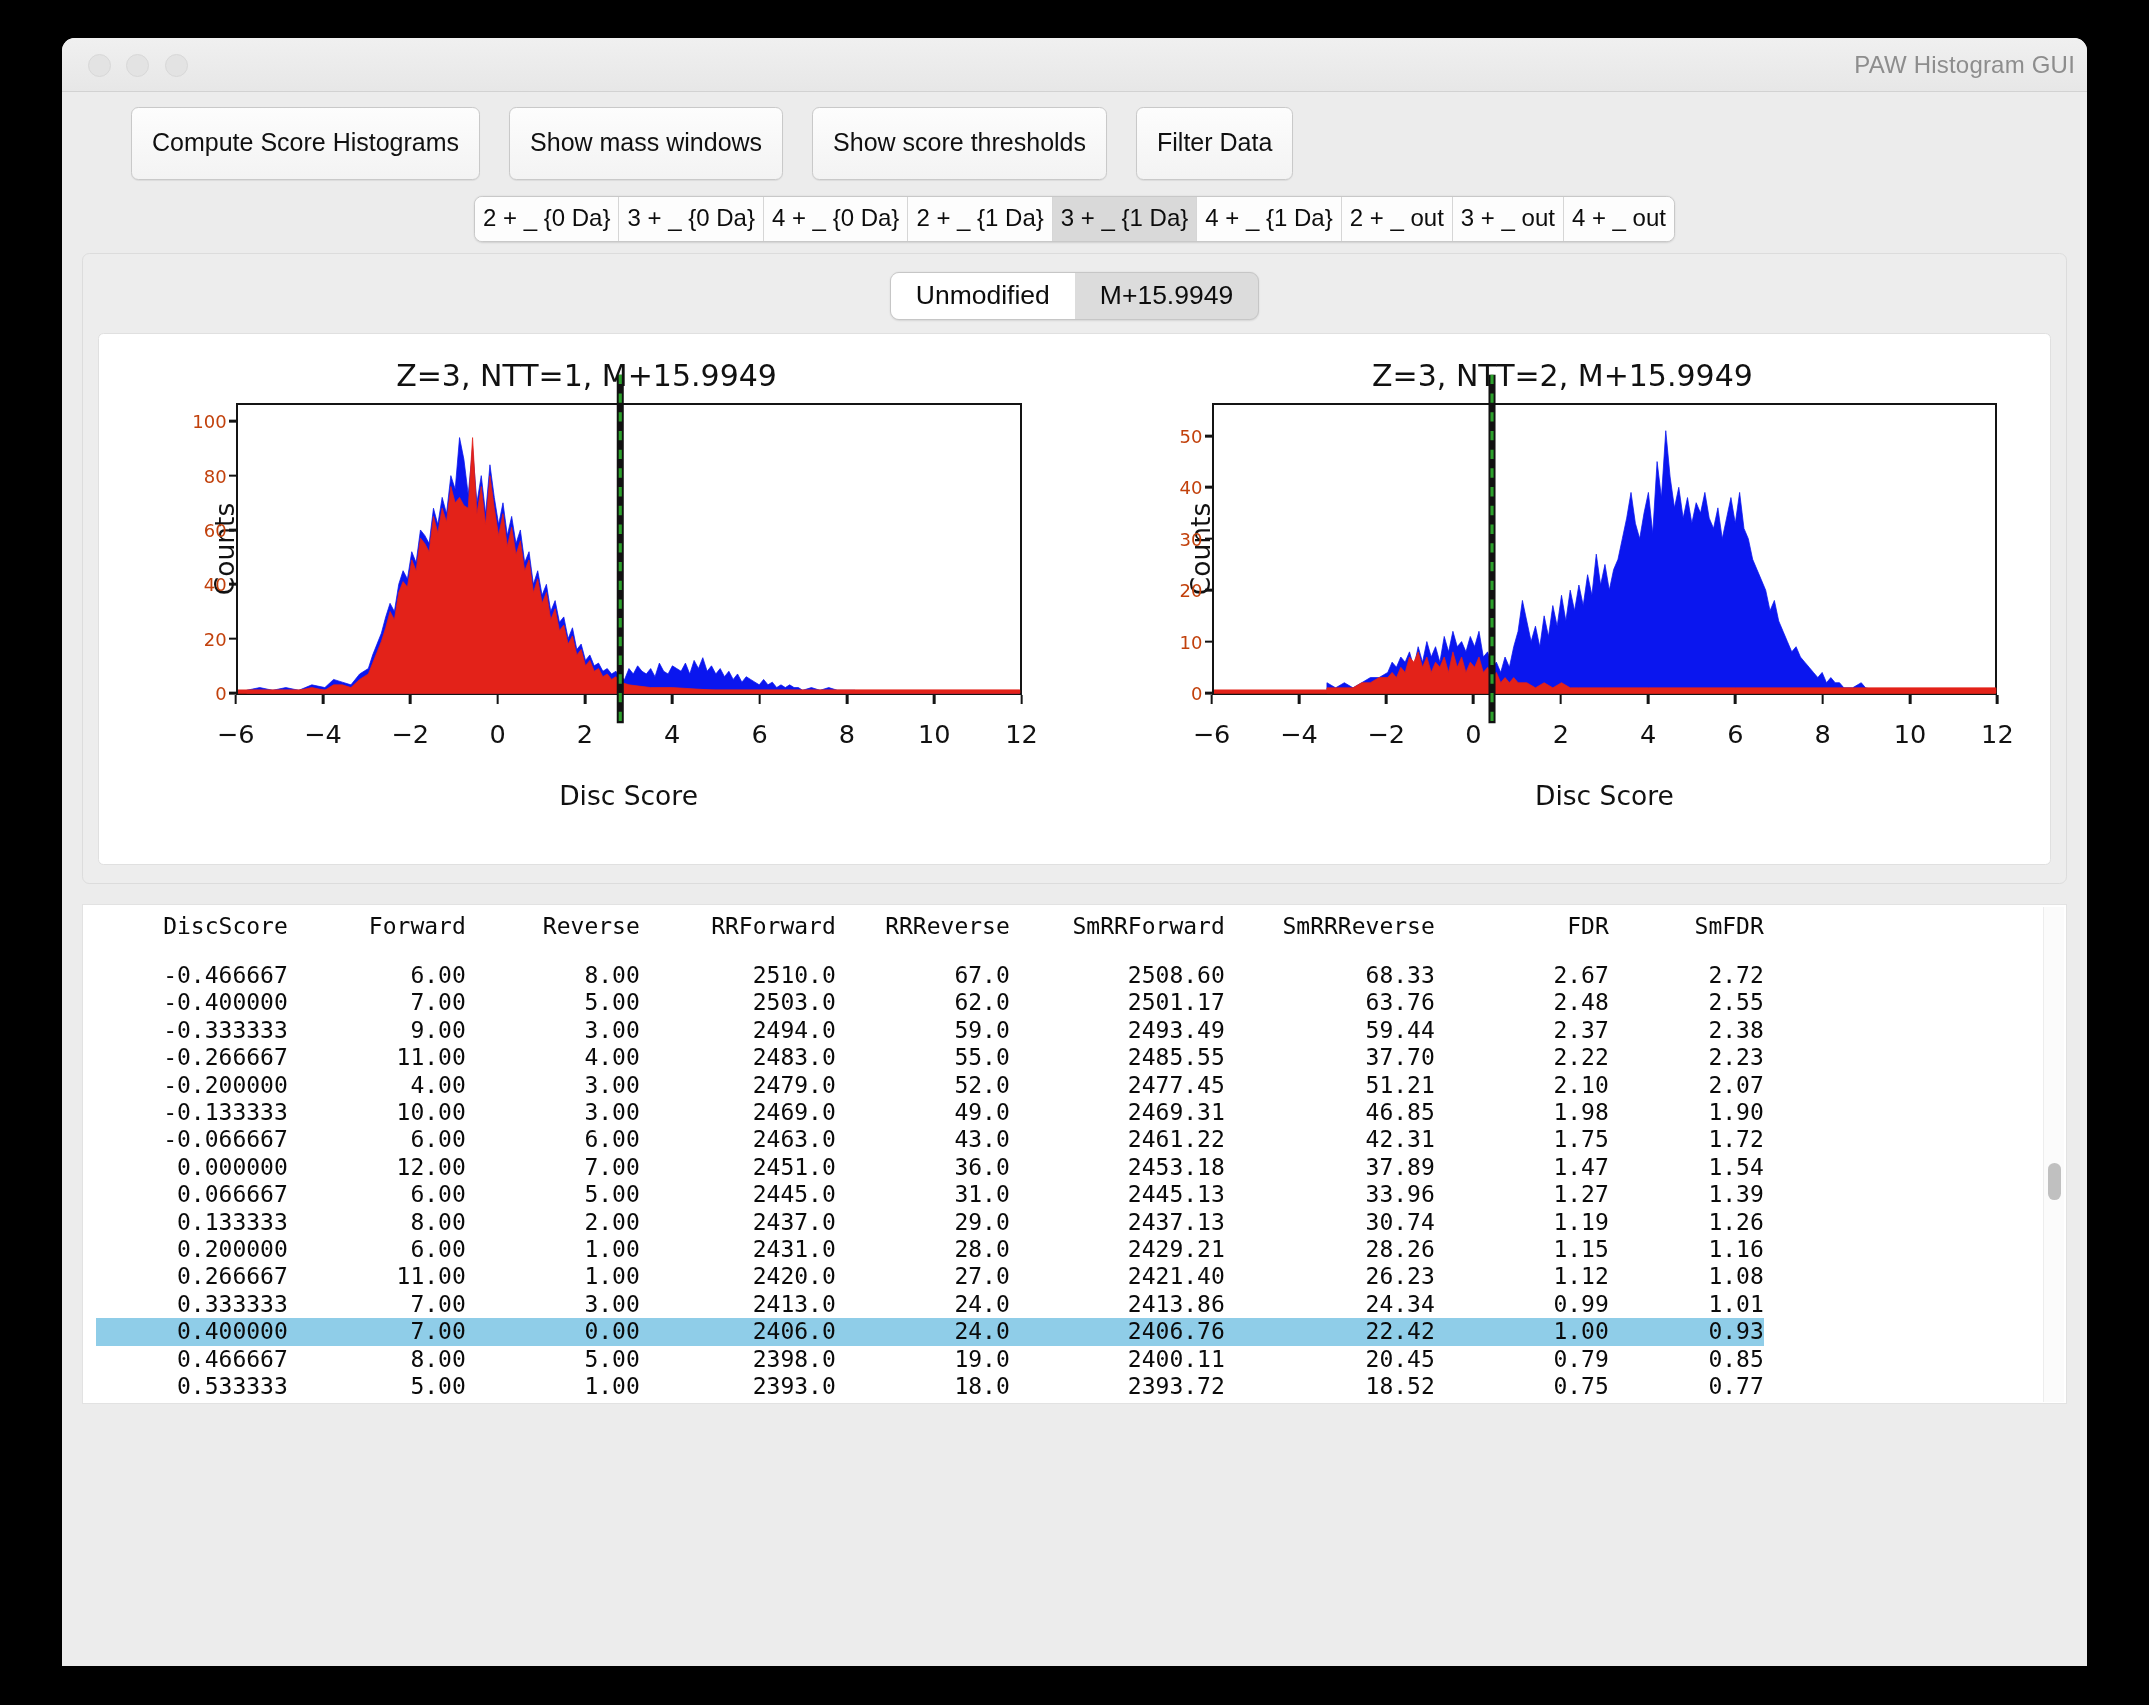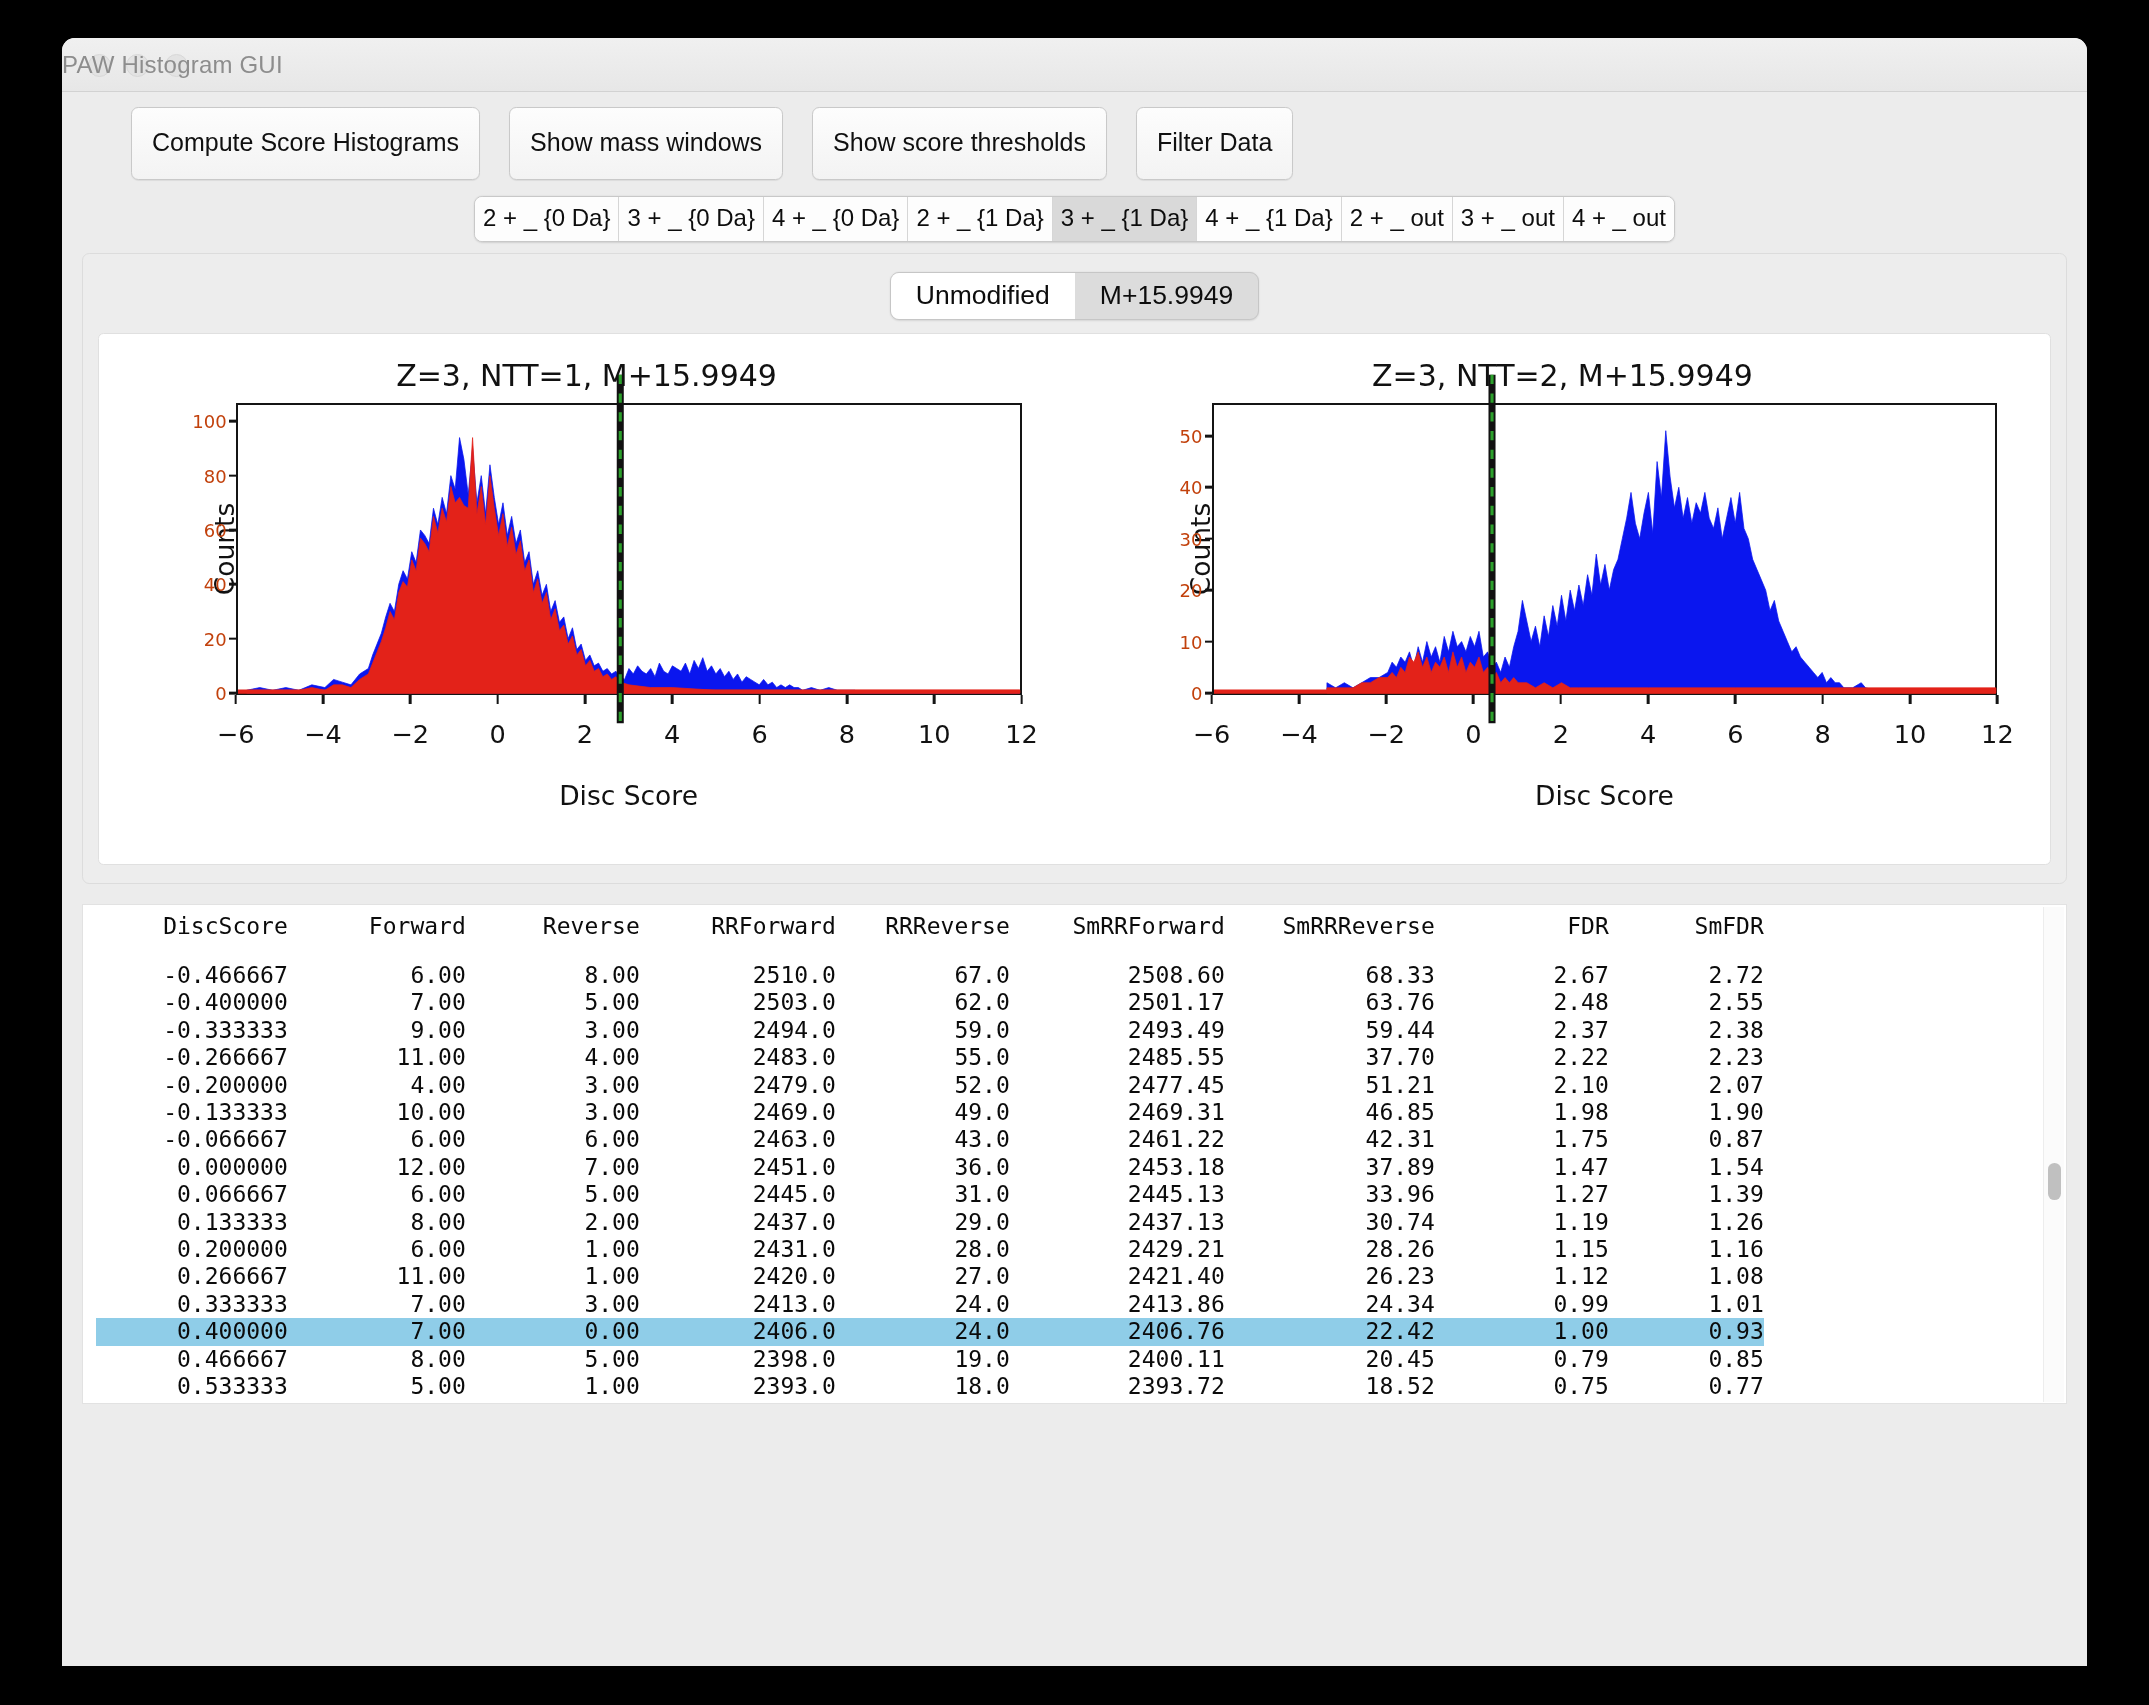--- a/index.html
+++ b/index.html
@@ -44,21 +44,21 @@
   .light {
     width: 21px; height: 21px;
     border-radius: 50%;
     background: #e3e3e3;
     border: 0.9px solid #d8d8d8;
   }
   #win-title {
     position: absolute;
     left: 0; right: 12px;
     top: 12.8px;
-    text-align: left;
+    text-align: right;
     font-size: 24px;
     color: #8d8d8d;
     letter-spacing: 0.2px;
   }
 
   
   #buttonbar {
     display: flex;
     gap: 29px;
     padding: 14.6px 0 9.1px 69px;
@@ -553,21 +553,21 @@
               </tr>
               <tr>
                 <td>-0.066667</td>
                 <td>6.00</td>
                 <td>6.00</td>
                 <td>2463.0</td>
                 <td>43.0</td>
                 <td>2461.22</td>
                 <td>42.31</td>
                 <td>1.75</td>
-                <td>0.87</td>
+                <td>1.72</td>
               </tr>
               <tr>
                 <td>0.000000</td>
                 <td>12.00</td>
                 <td>7.00</td>
                 <td>2451.0</td>
                 <td>36.0</td>
                 <td>2453.18</td>
                 <td>37.89</td>
                 <td>1.47</td>

